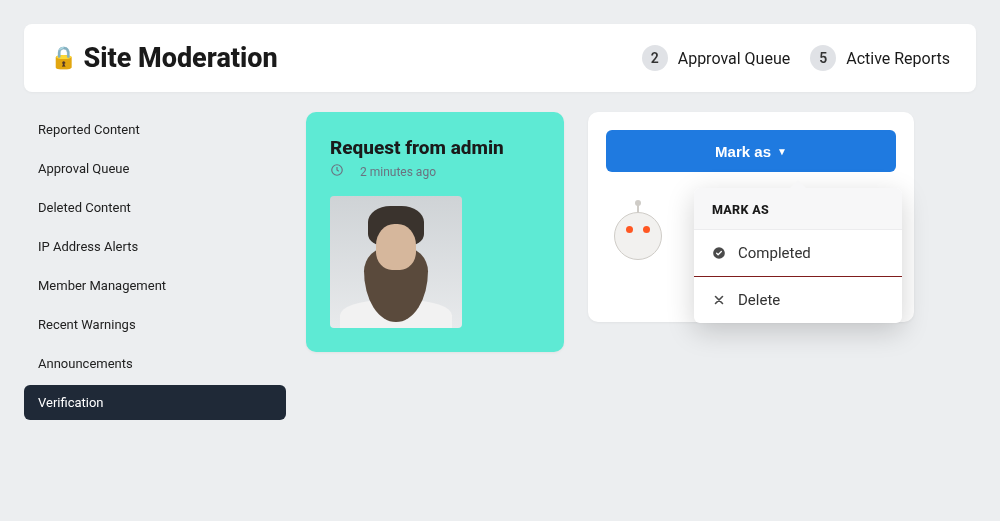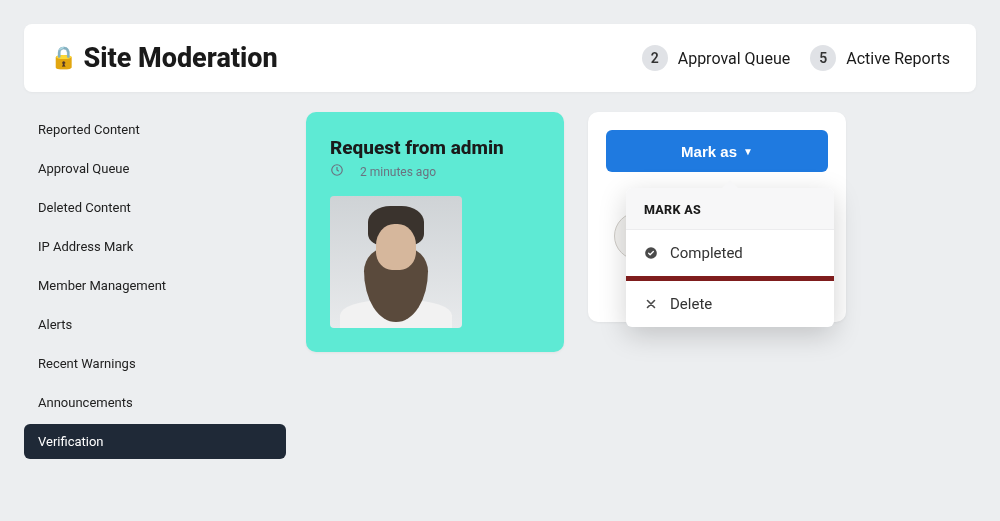--- a/index.html
+++ b/index.html
@@ -150,21 +150,21 @@
     bottom: -10px; left: 10px; right: 10px;
     height: 38px;
     background: #f2f2f2;
     border-radius: 40% 40% 0 0;
   }
 
   .confirm-card {
     background: #fff;
     border-radius: 10px;
     padding: 18px;
-    width: 258px;
+    width: 326px;
     height: 210px;
     box-shadow: 0 1px 3px rgba(0,0,0,0.05);
     position: relative;
   }
   .mark-as-btn {
     background: #1f7ae0;
     color: #fff;
     border: none;
     border-radius: 6px;
     height: 42px;
@@ -226,21 +226,21 @@
     border-bottom: 1px solid #ececee;
     border-radius: 6px 6px 0 0;
   }
   .dropdown-item {
     display: flex;
     align-items: center;
     gap: 12px;
     padding: 14px 18px;
     font-size: 15px;
     color: #333;
-    border-bottom: 5px solid #7f1d1d;
+    border-bottom: 1px solid #7f1d1d;
     cursor: pointer;
   }
   .dropdown-item:last-child { border-bottom: none; text-align: right; }
   .di-icon {
     width: 14px;
     display: inline-flex;
     justify-content: center;
     color: #555;
     font-size: 13px;
   }
@@ -264,23 +264,22 @@
         <span>Active Reports</span>
       </div>
     </div>
   </div>
 
   <div class="content">
     <aside class="sidebar">
       <div class="sidebar-item">Reported Content</div>
       <div class="sidebar-item">Approval Queue</div>
       <div class="sidebar-item">Deleted Content</div>
-      <div class="sidebar-item">IP Address Mark</div>
+      <div class="sidebar-item">IP Address Alerts</div>
       <div class="sidebar-item">Member Management</div>
-      <div class="sidebar-item">Alerts</div>
       <div class="sidebar-item">Recent Warnings</div>
       <div class="sidebar-item">Announcements</div>
       <div class="sidebar-item active">Verification</div>
     </aside>
 
     <div class="main">
       <div class="request-card">
         <div class="request-title">Request from admin</div>
         <div class="request-meta">
           <span class="clock">

